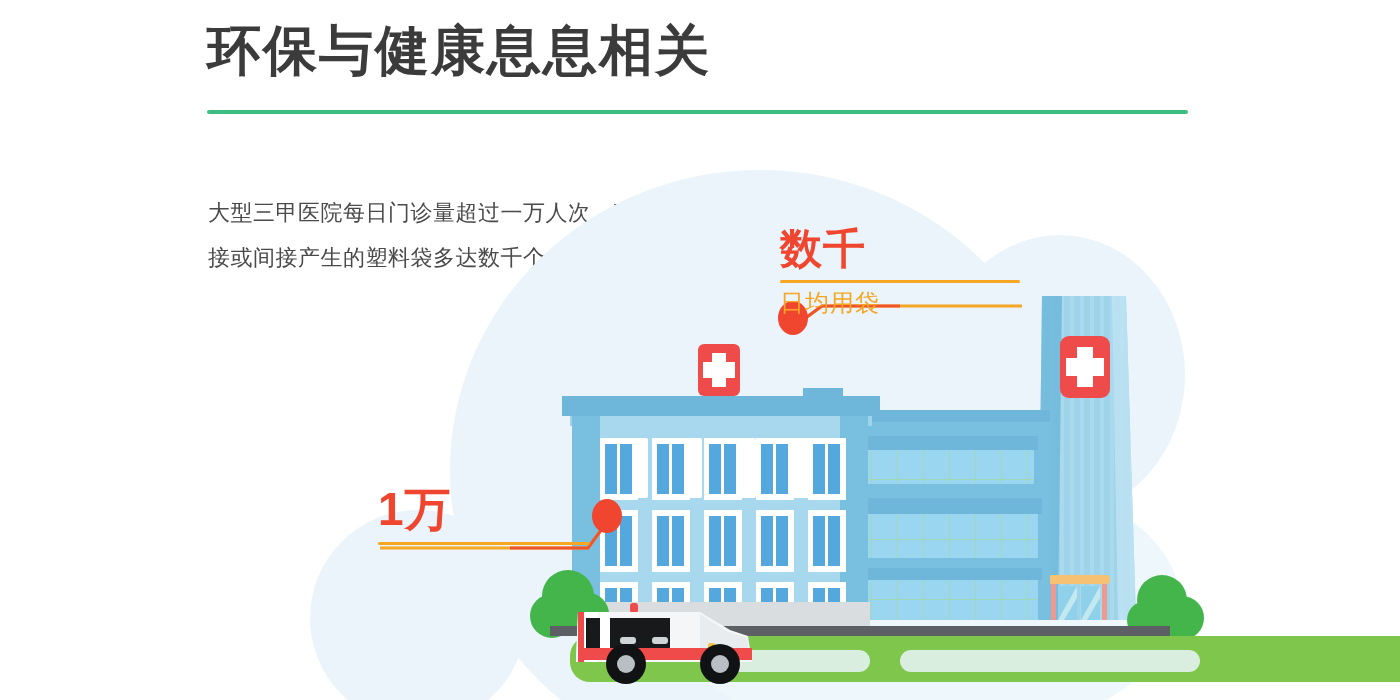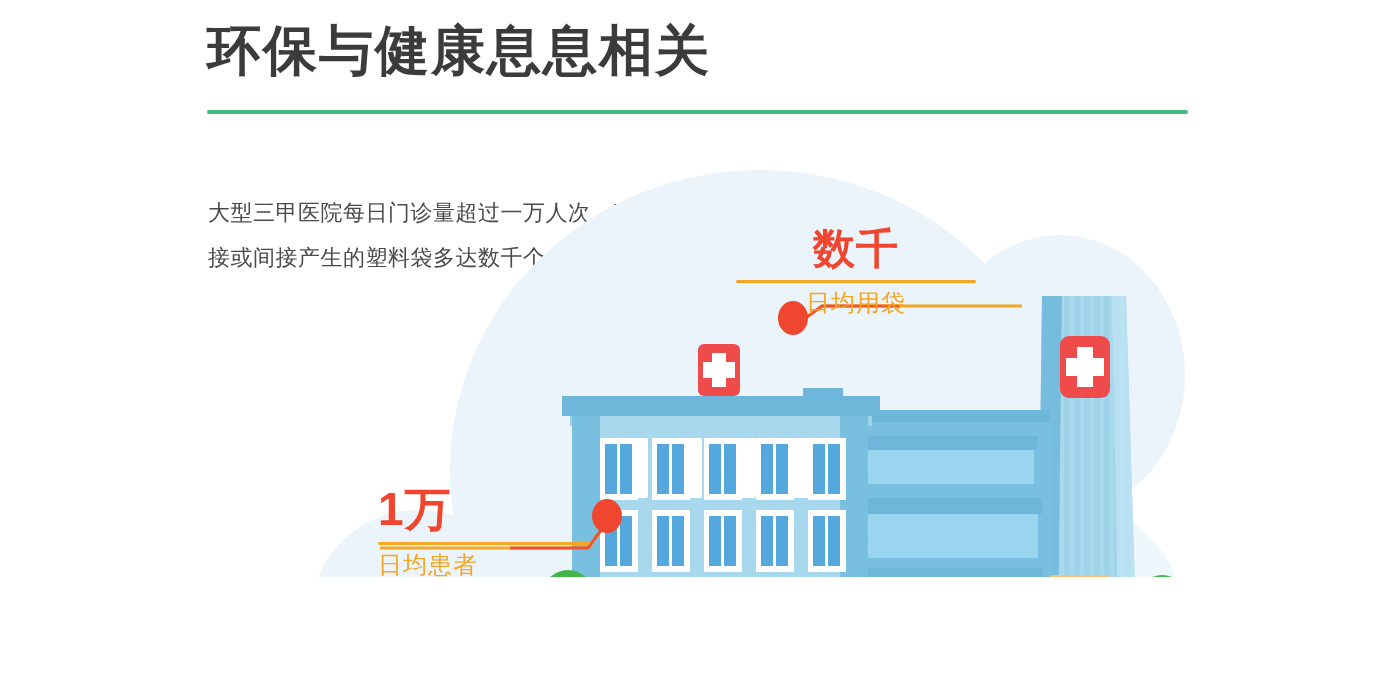--- a/index.html
+++ b/index.html
@@ -3,21 +3,21 @@
 <meta charset="utf-8">
 <style>
   html,body{margin:0;padding:0;}
   body{
     width:1400px;height:700px;
     background:#ffffff;
     font-family:"Liberation Sans","DejaVu Sans",sans-serif;
     overflow:hidden;
     position:relative;
   }
-  .stage{position:absolute;left:0;top:0;width:1400px;height:577px;overflow:hidden;}
+  .stage{position:absolute;left:0;top:0;width:1400px;height:700px;overflow:hidden;}
 
   
   .page-title{
     position:absolute;left:207px;top:22px;
     font-size:54px;font-weight:bold;letter-spacing:2px;
     color:#3b3b3b;line-height:1.05;
     white-space:nowrap;
   }
   .title-rule{
     position:absolute;left:207px;top:110px;width:981px;height:4px;
@@ -44,21 +44,21 @@
   .callout .rule{
     height:3px;background:#f5a623;border-radius:2px;margin:10px 0 6px 0;
   }
   .callout .sub{
     font-size:24px;color:#f5a623;line-height:1.2;white-space:nowrap;
     letter-spacing:1px;
     font-family:Liberation Serif, serif;
   }
 
   
-  #callout-bags{left:736px;top:228px;width:240px;text-align:center;}
+  #callout-bags{left:780px;top:228px;width:240px;text-align:left;}
   #callout-bags .big{font-size:42px;}
   #callout-bags .rule{width:240px;}
 
   
   #callout-patients{left:378px;top:486px;width:212px;text-align:left;}
   #callout-patients .big{font-size:46px;}
   #callout-patients .rule{width:212px;}
 </style>
 </head>
 <body>
@@ -274,16 +274,15 @@
 
   <div class="callout" id="callout-bags">
     <div class="big">数千</div>
     <div class="rule"></div>
     <div class="sub">日均用袋</div>
   </div>
 
   <div class="callout" id="callout-patients">
     <div class="big">1万</div>
     <div class="rule"></div>
-    <div class="sub">日均患者</div>
   </div>
 
 </div>
 
 </body></html>

